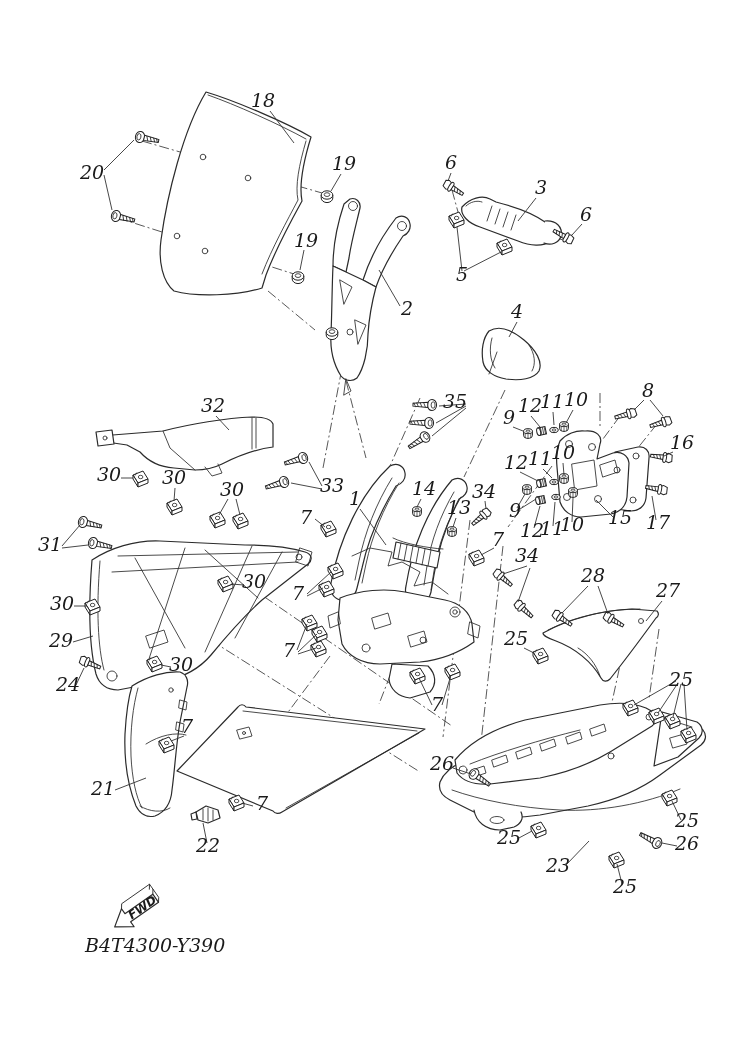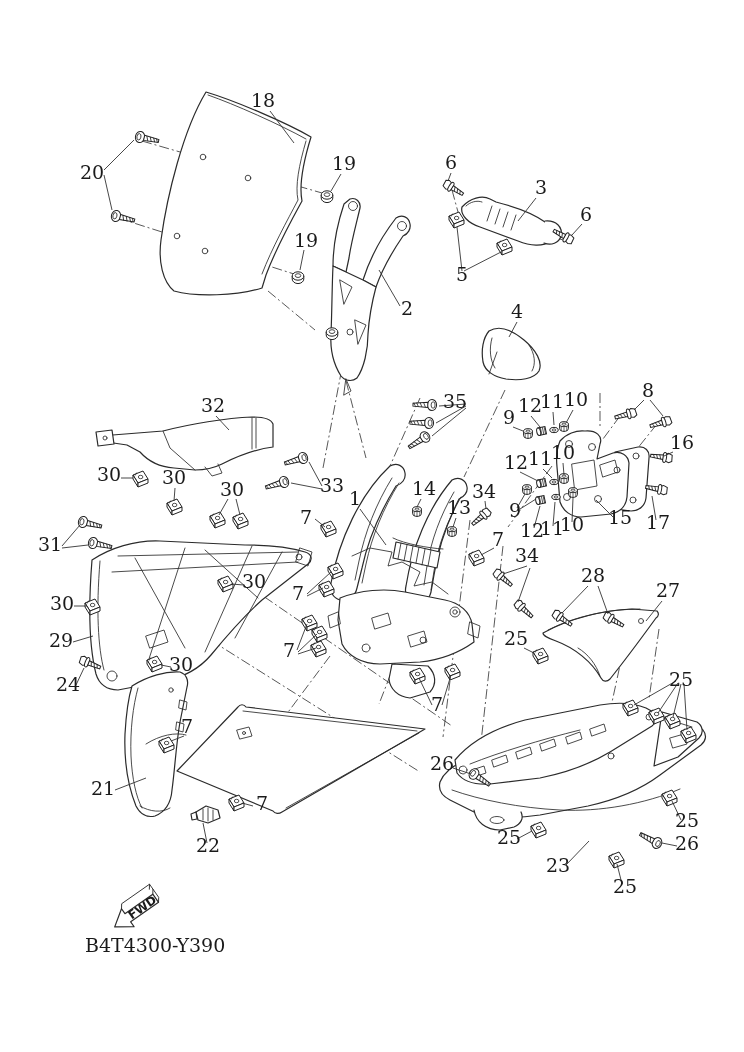--- a/index.html
+++ b/index.html
@@ -1,16 +1,16 @@
 <!DOCTYPE html>
 <html><head>
 <meta charset="utf-8">
 <style>
   html, body { margin:0; padding:0; background:#ffffff; }
-  .stage { width:744px; height:1052px; position:relative; background:#ffffff; overflow:hidden; }
+  .stage { width:744px; height:1052px; position:relative; background:#ffffff; overflow:hidden;font-style:italic; }
   svg { display:block; }
   .part   { stroke:#2b2b2b; stroke-width:1.2; fill:#ffffff; stroke-linejoin:round; stroke-linecap:round; }
   .detail { stroke:#2b2b2b; stroke-width:0.85; fill:none; stroke-linejoin:round; stroke-linecap:round; }
   .leader { stroke:#333333; stroke-width:0.9; }
   .axis   { stroke:#3a3a3a; stroke-width:0.85; fill:none; stroke-dasharray:10 3 2 3; }
   .plabel { font-family:"DejaVu Serif", serif; font-size:19px; fill:#1a1a1a; text-anchor:middle; }
   .code   { font-family:"DejaVu Serif", serif; font-size:19px; fill:#1a1a1a; }
   .fwdtxt { font-family:"DejaVu Sans", sans-serif; font-size:12px; font-weight:bold; fill:#1a1a1a; }
 </style>
 </head>

